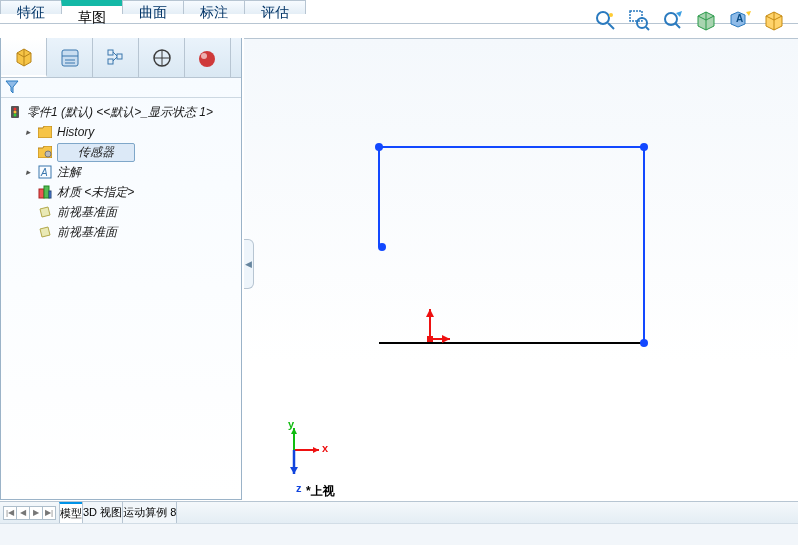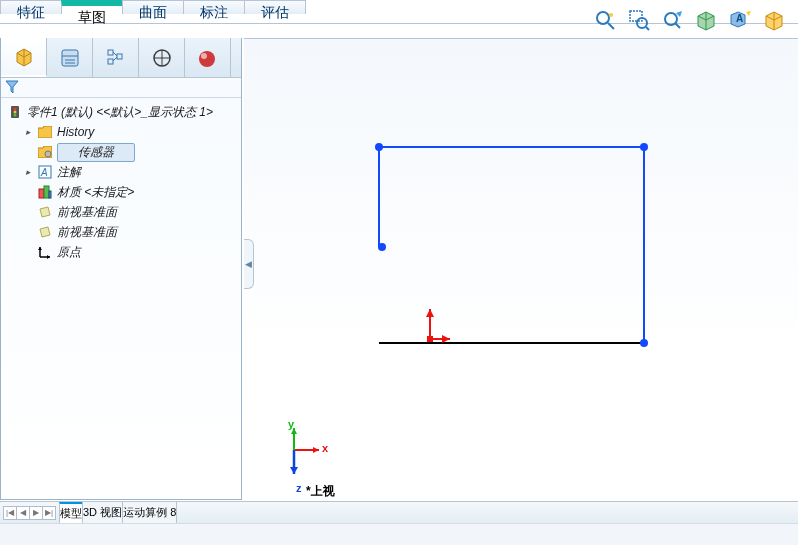--- a/index.html
+++ b/index.html
@@ -213,32 +213,20 @@
       </div>
       <div class="node">
         <span class="expander"></span>
         <span class="ico">
             <svg width="14" height="14">
               <path d="M2 4 L10 2 L12 10 L4 12 Z" fill="#e9e9b5" stroke="#b2a84a"></path>
             </svg>
           </span>
         <span>前视基准面</span>
       </div>
-      <div class="node">
-        <span class="expander"></span>
-        <span class="ico">
-            <svg width="14" height="14">
-              <line x1="2" y1="12" x2="2" y2="2" stroke="#000" stroke-width="1.5"></line>
-              <line x1="2" y1="12" x2="12" y2="12" stroke="#000" stroke-width="1.5"></line>
-              <path d="M2 2 L0 5 L4 5 Z" fill="#000"></path>
-              <path d="M12 12 L9 10 L9 14 Z" fill="#000"></path>
-            </svg>
-          </span>
-        <span>原点</span>
-      </div>
     </div>
   </div>
 </div>
 
 <div class="canvas">
   <div class="collapse-handle">◀</div>
 
   <svg width="554" height="460" style="position:absolute;left:0;top:0">
 
     <line x1="135" y1="108" x2="400" y2="108" stroke="#1248ff" stroke-width="2"></line>

